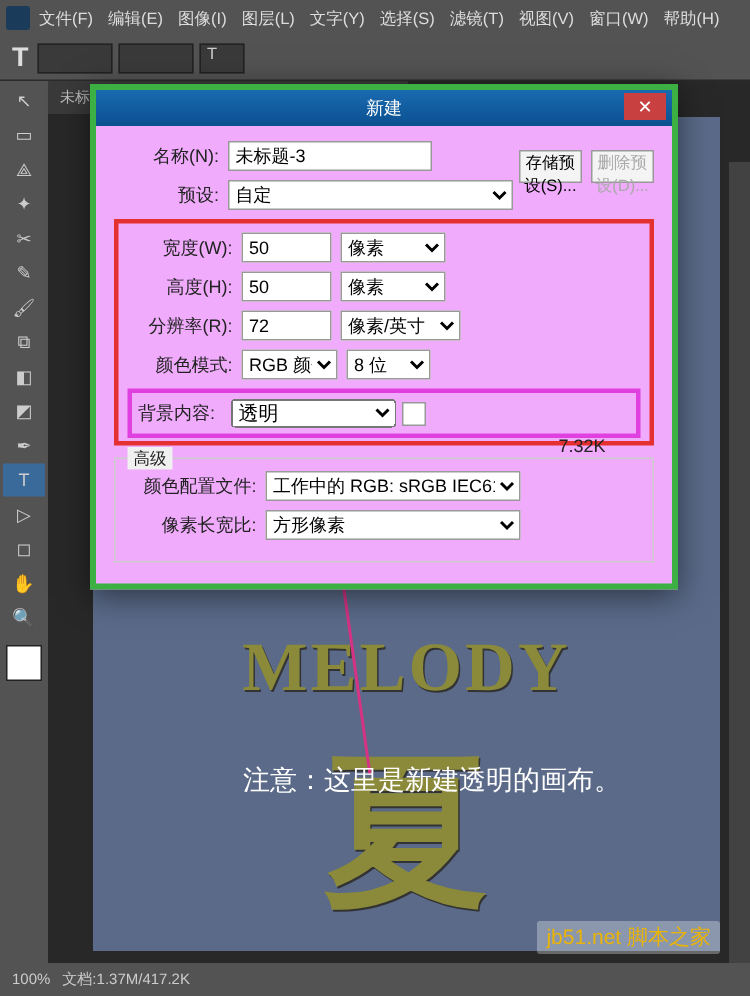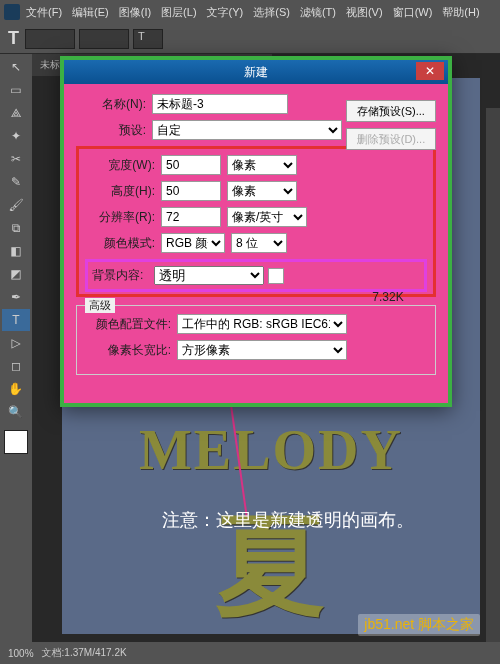--- a/index.html
+++ b/index.html
@@ -11,41 +11,41 @@
 .optbar .ticon{color:#ddd;font-size:18px;font-weight:bold;margin-right:6px}
 .optbar .sel{background:#3a3a3a;border:1px solid #222;height:20px;min-width:50px;color:#ccc;font-size:11px;padding:0 4px;margin-right:4px}
 .main{display:flex;height:610px;position:relative}
 .toolbar{width:32px;background:#535353;display:flex;flex-direction:column;padding:2px;gap:1px}
 .toolbar .tool{width:28px;height:22px;display:flex;align-items:center;justify-content:center;color:#ccc;font-size:12px;cursor:pointer;border:1px solid transparent}
 .toolbar .tool.sel{background:#3a6a9a}
 .toolbar .swatch{width:24px;height:24px;background:#fff;border:1px solid #222;margin:6px 2px}
 .canvas-area{flex:1;background:#282828;position:relative;overflow:hidden}
 .tab{background:#3a3a3a;color:#bbb;font-size:10px;padding:4px 8px;display:inline-block}
 .doc{position:absolute;top:24px;left:30px;right:20px;bottom:30px;background:#5a6a88}
-.doc .txt1{color:#8a8a3a;font-size:56px;font-weight:900;text-align:center;font-family:serif;letter-spacing:2px;margin-top:340px;text-shadow:1px 1px 0 #333}
+.doc .txt1{color:#8a8a3a;font-size:46px;font-weight:900;text-align:center;font-family:serif;letter-spacing:2px;margin-top:340px;text-shadow:1px 1px 0 #333}
 .doc .txt2{color:#8a8a3a;font-size:110px;font-weight:900;text-align:center;font-family:serif;margin-top:10px;text-shadow:1px 1px 0 #333}
 .anno{color:#ffffff;font-size:18px;position:absolute;top:430px;left:100px;font-weight:500}
 .arrow{position:absolute;top:270px;left:160px;width:2px;height:170px;background:#d63384;transform:rotate(-8deg);transform-origin:top}
 .arrow::before{content:"";position:absolute;top:-2px;left:-4px;border:5px solid transparent;border-bottom-color:#d63384}
 .statusbar{position:absolute;bottom:0;left:0;right:0;height:22px;background:#535353;color:#ccc;font-size:10px;display:flex;align-items:center;padding:0 8px;gap:8px}
 .rpanel{position:absolute;right:0;top:54px;width:14px;background:#424242;height:580px}
 .watermark{position:absolute;bottom:28px;right:20px;background:rgba(255,255,255,0.3);color:#eab308;font-size:14px;padding:2px 6px;border-radius:2px}
 
 
-.dialog{position:absolute;top:56px;left:60px;width:392px;background:#ec4899;border:4px solid #3cb043;box-shadow:0 4px 20px rgba(0,0,0,0.5);z-index:100}
+.dialog{position:absolute;top:56px;left:60px;width:392px;background:#f0abfc;border:4px solid #3cb043;box-shadow:0 4px 20px rgba(0,0,0,0.5);z-index:100}
 .dialog .titlebar{background:#0a5a9a;background:linear-gradient(#1a6ab0,#0a5090);height:24px;display:flex;align-items:center;justify-content:center;position:relative;color:#fff;font-size:12px}
 .dialog .close{position:absolute;right:4px;top:2px;width:28px;height:18px;background:#c84040;color:#fff;text-align:center;font-size:12px;line-height:18px;cursor:pointer}
-.dialog .body{padding:10px 12px 28px 12px;font-size:12px;color:#222}
+.dialog .body{padding:10px 12px 14px 12px;font-size:12px;color:#222}
 .row{display:flex;align-items:center;margin-bottom:6px}
 .row .lbl{width:70px;text-align:right;margin-right:6px;font-size:12px}
 .row input[type=text]{height:20px;border:1px solid #999;padding:0 4px;font-size:12px}
 .row select{height:20px;border:1px solid #999;font-size:12px;background:#fff}
 .redbox{border:3px solid #e43030;padding:6px 6px 2px 6px;margin:4px 0}
 .pinkbox{border:3px solid #e040e0;padding:4px;display:flex;align-items:center}
-.sidebtns{position:absolute;right:12px;top:40px;width:90px;display:flex;flex-direction:column;gap:6px}
+.sidebtns{position:absolute;right:12px;top:40px;width:90px;display:flex;flex-direction:row;gap:6px}
 .btn{border:1px solid #999;background:#f4f4f4;height:22px;font-size:11px;cursor:pointer}
 .btn.dis{color:#aaa}
 .imgsize{position:absolute;right:20px;top:230px;font-size:12px;text-align:center;width:80px}
 .fieldset{border:1px solid #ccc;margin-top:8px;padding:8px 6px;position:relative}
 .fieldset .legend{position:absolute;top:-8px;left:8px;background:#f0f0f0;padding:0 4px;font-size:11px}
 .swatch-sm{width:16px;height:16px;border:1px solid #999;background:#fff;margin-left:4px}
 </style>
 </head>
 <body>
 

